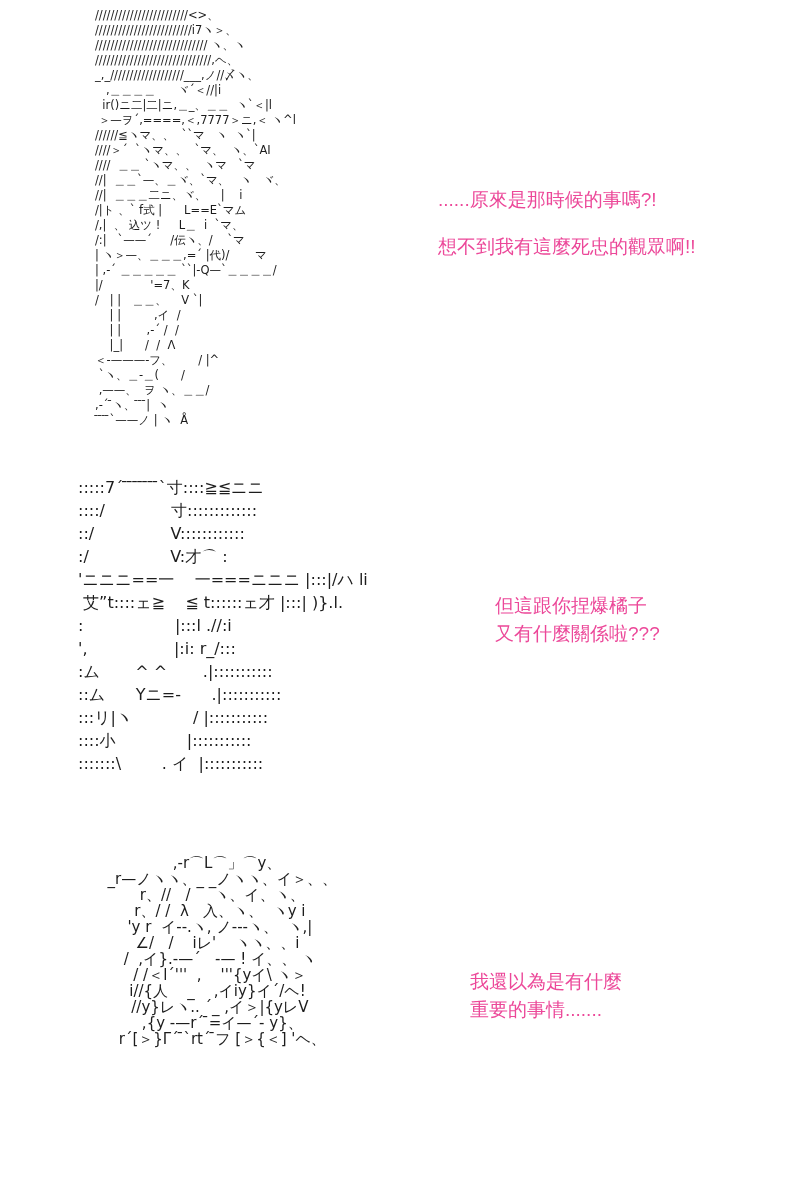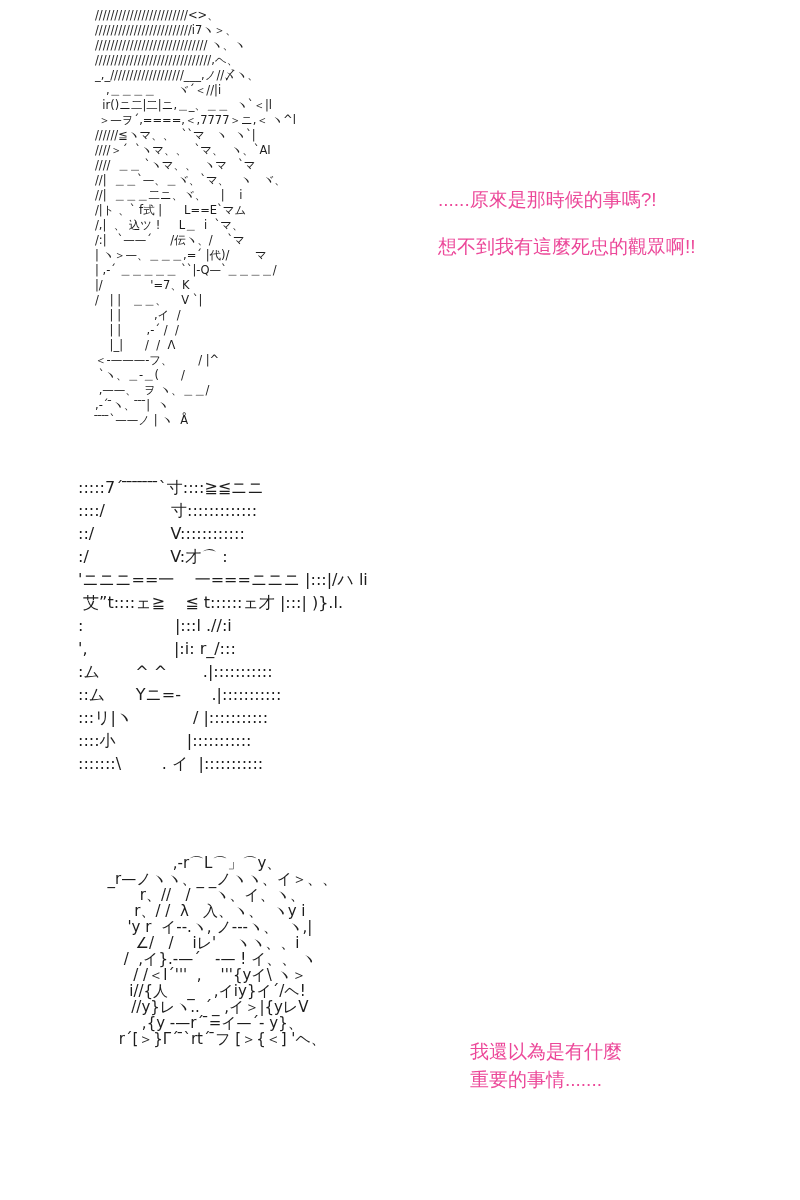--- a/index.html
+++ b/index.html
@@ -28,21 +28,21 @@
   .aa-3 { left: 98px;  top: 855px;  font-size: 15px;   line-height: 16px; text-align: center; }
   .dialogue {
     position: absolute;
     color: #ec4899;
     font-size: 19px;
     white-space: pre;
     font-family: "Liberation Sans", "DejaVu Sans", sans-serif;
   }
   .dia-1 { left: 438px; top: 176px; line-height: 47px; }
   .dia-2 { left: 495px; top: 592px; line-height: 28px; }
-  .dia-3 { left: 470px; top: 1038px; line-height: 28px; }
+  .dia-3 { left: 470px; top: 968px; line-height: 28px; }
 </style>
 </head>
 <body>
 
 <div class="page">
 
   <pre class="aa aa-1">////////////////////////&lt;&gt;、
 /////////////////////////i7ヽ＞、
 ///////////////////////////// ヽ、ヽ
 //////////////////////////////,ヘ、
@@ -79,20 +79,22 @@
 :/                V:才⌒ :
 'ニニニ==一    一===ニニニ |:::|/ハ li
  艾”t::::ェ≧    ≦ t::::::ェ才 |:::| )}.l.
 :                  |:::l .//:i
 ',                 |:i: r_/:::
 :ム       ^ ^       .|:::::::::::
 ::ム      Yニ=-      .|:::::::::::
 :::リ|ヽ            / |:::::::::::
 ::::小              |:::::::::::
 :::::::\        . イ  |:::::::::::</pre>
+  <div class="dialogue dia-2">但這跟你捏爆橘子
+又有什麼關係啦???</div>
 
   <pre class="aa aa-3">    ,-r⌒L⌒」⌒y、
   _r—ノヽヽ、_ _ノヽヽ、イ＞、、
   r、//   /     ヽ、イ、ヽ、
  r、/ /  λ   入、ヽ、  ヽy i
  'y r  イ--.ヽ, ノ---ヽ、  ヽ,|
 ∠/   /    iレ'    ヽヽ、、i
  /  ,イ}.-—´   -— ! イ、、 ヽ
  / /＜l´'''  ,    '''{yイ\ ヽ＞
 i//{人    _    ,イiy}イ´/ヘ!

